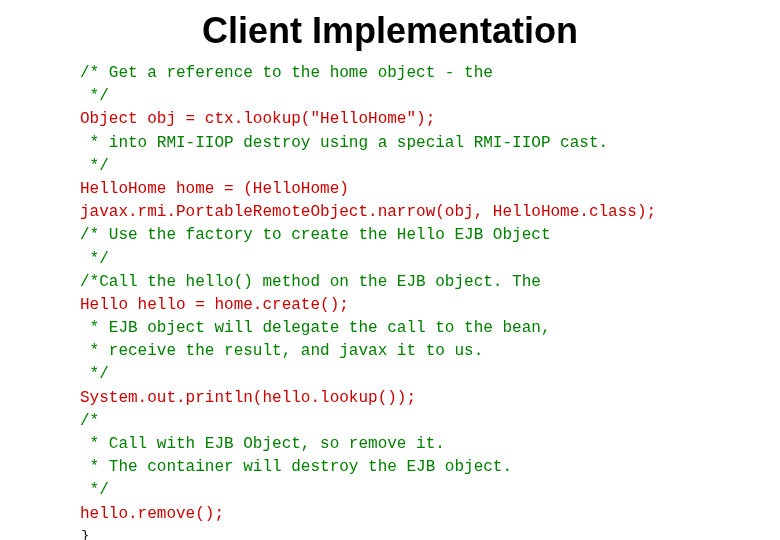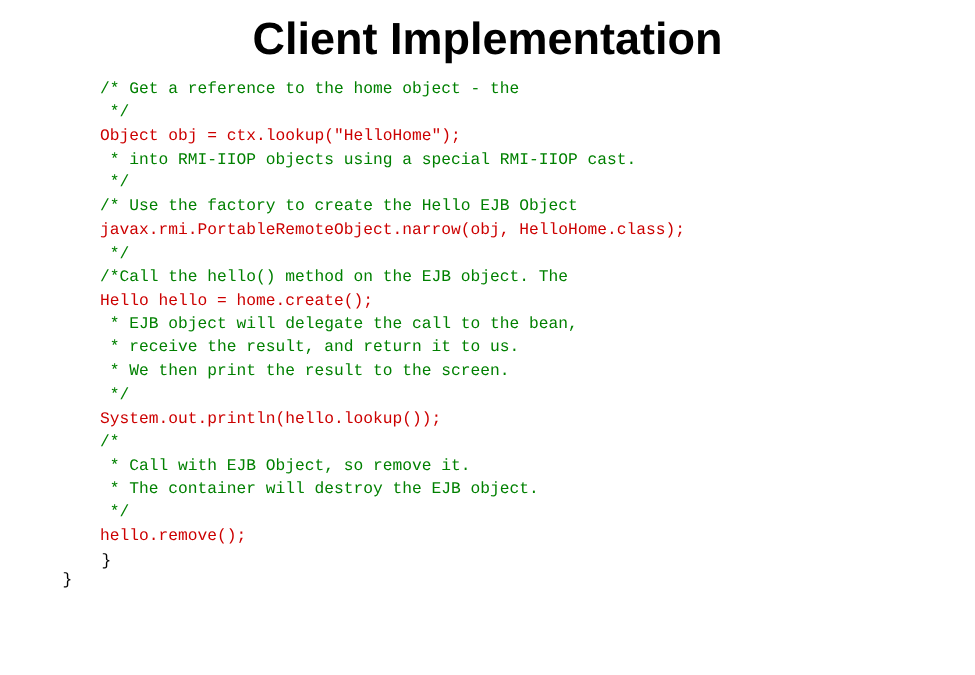--- a/index.html
+++ b/index.html
@@ -27,21 +27,21 @@
       text-align: center;
       font-size: 36px;
       font-weight: bold;
       color: #000000;
       padding-top: 10px;
       padding-bottom: 8px;
     }
 
     .code-block {
       font-family: 'Courier New', Courier, monospace;
-      font-size: 13px;
+      font-size: 16px;
       line-height: 1.45;
       color: #000000;
       padding-left: 80px;
       padding-top: 2px;
     }
 
     .comment {
       color: #008000;
     }
 
@@ -65,30 +65,30 @@
 </head>
 <body>
 
 <div class="page">
   <div class="title">Client Implementation</div>
 
   <div class="code-block">
     <span class="code-line comment">/* Get a reference to the home object - the</span>
     <span class="code-line comment"> */</span>
     <span class="code-line highlight">Object obj = ctx.lookup("HelloHome");</span>
-    <span class="code-line comment"> * into RMI-IIOP objects using a special RMI-IIOP cast.</span>
+    <span class="code-line comment"> * into RMI-IIOP destroy using a special RMI-IIOP cast.</span>
     <span class="code-line comment"> */</span>
+    <span class="code-line highlight">HelloHome home = (HelloHome)</span>
+    <span class="code-line highlight">javax.rmi.PortableRemoteObject.narrow(obj, HelloHome.class);</span>
     <span class="code-line comment">/* Use the factory to create the Hello EJB Object</span>
-    <span class="code-line highlight">javax.rmi.PortableRemoteObject.narrow(obj, HelloHome.class);</span>
     <span class="code-line comment"> */</span>
     <span class="code-line comment">/*Call the hello() method on the EJB object. The</span>
     <span class="code-line highlight">Hello hello = home.create();</span>
     <span class="code-line comment"> * EJB object will delegate the call to the bean,</span>
-    <span class="code-line comment"> * receive the result, and return it to us.</span>
-    <span class="code-line comment"> * We then print the result to the screen.</span>
+    <span class="code-line comment"> * receive the result, and javax it to us.</span>
     <span class="code-line comment"> */</span>
     <span class="code-line highlight">System.out.println(hello.lookup());</span>
     <span class="code-line comment">/*</span>
     <span class="code-line comment"> * Call with EJB Object, so remove it.</span>
     <span class="code-line comment"> * The container will destroy the EJB object.</span>
     <span class="code-line comment"> */</span>
     <span class="code-line highlight">hello.remove();</span>
   </div>
 
   <div class="closing-braces">

